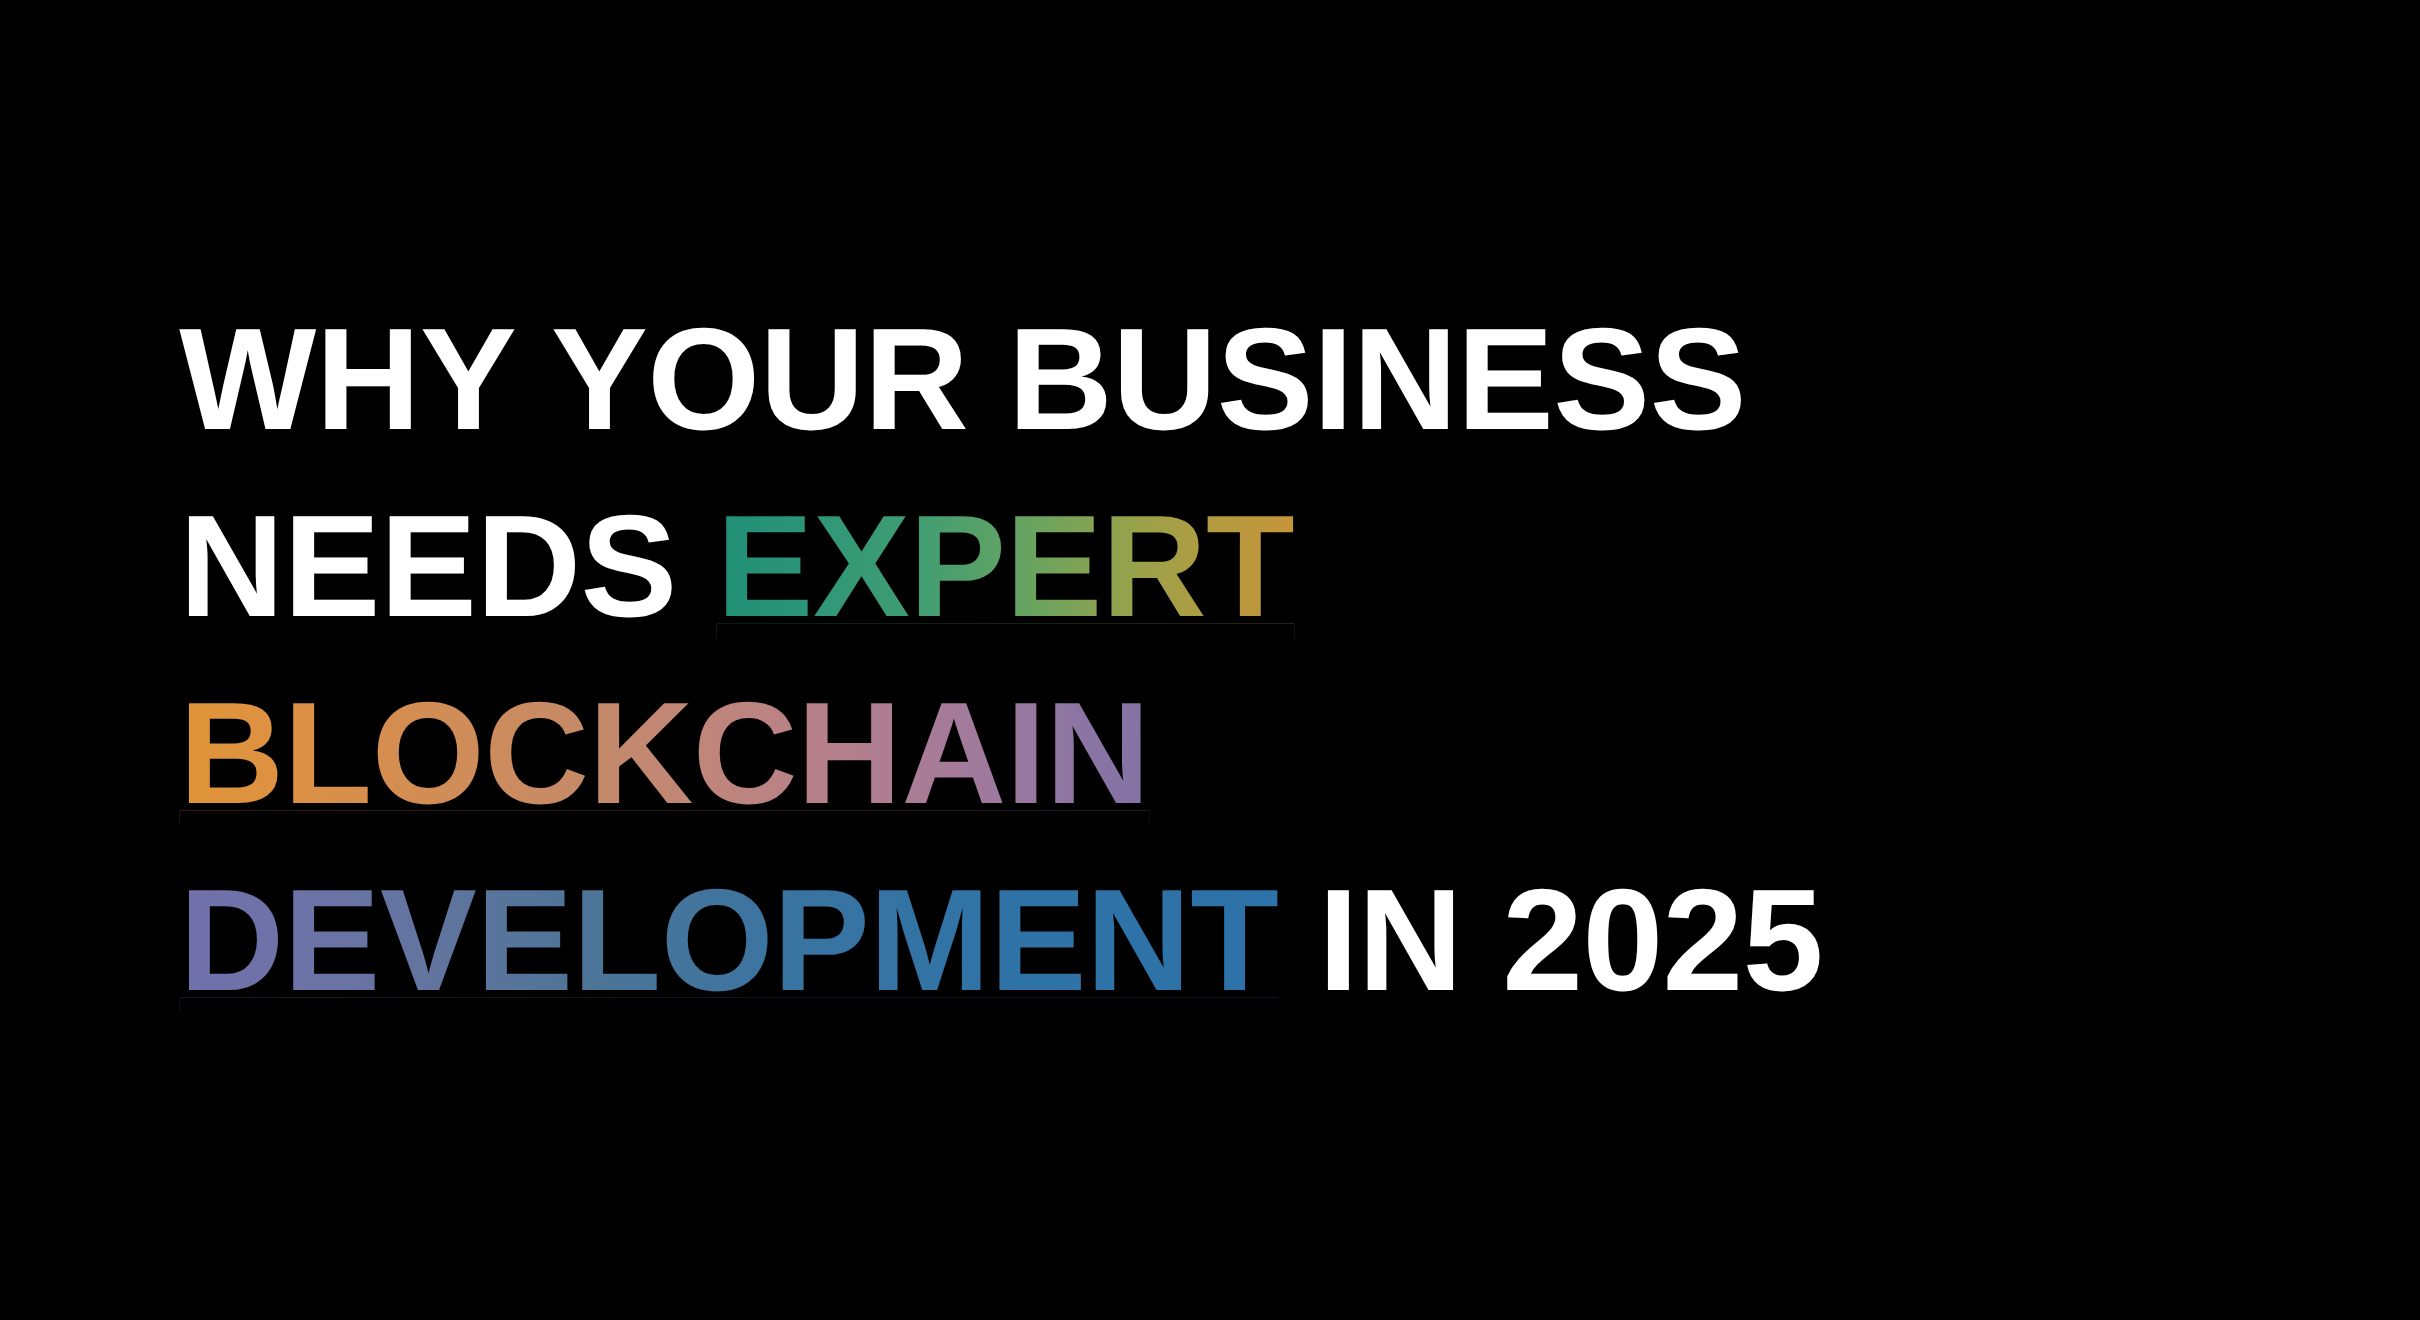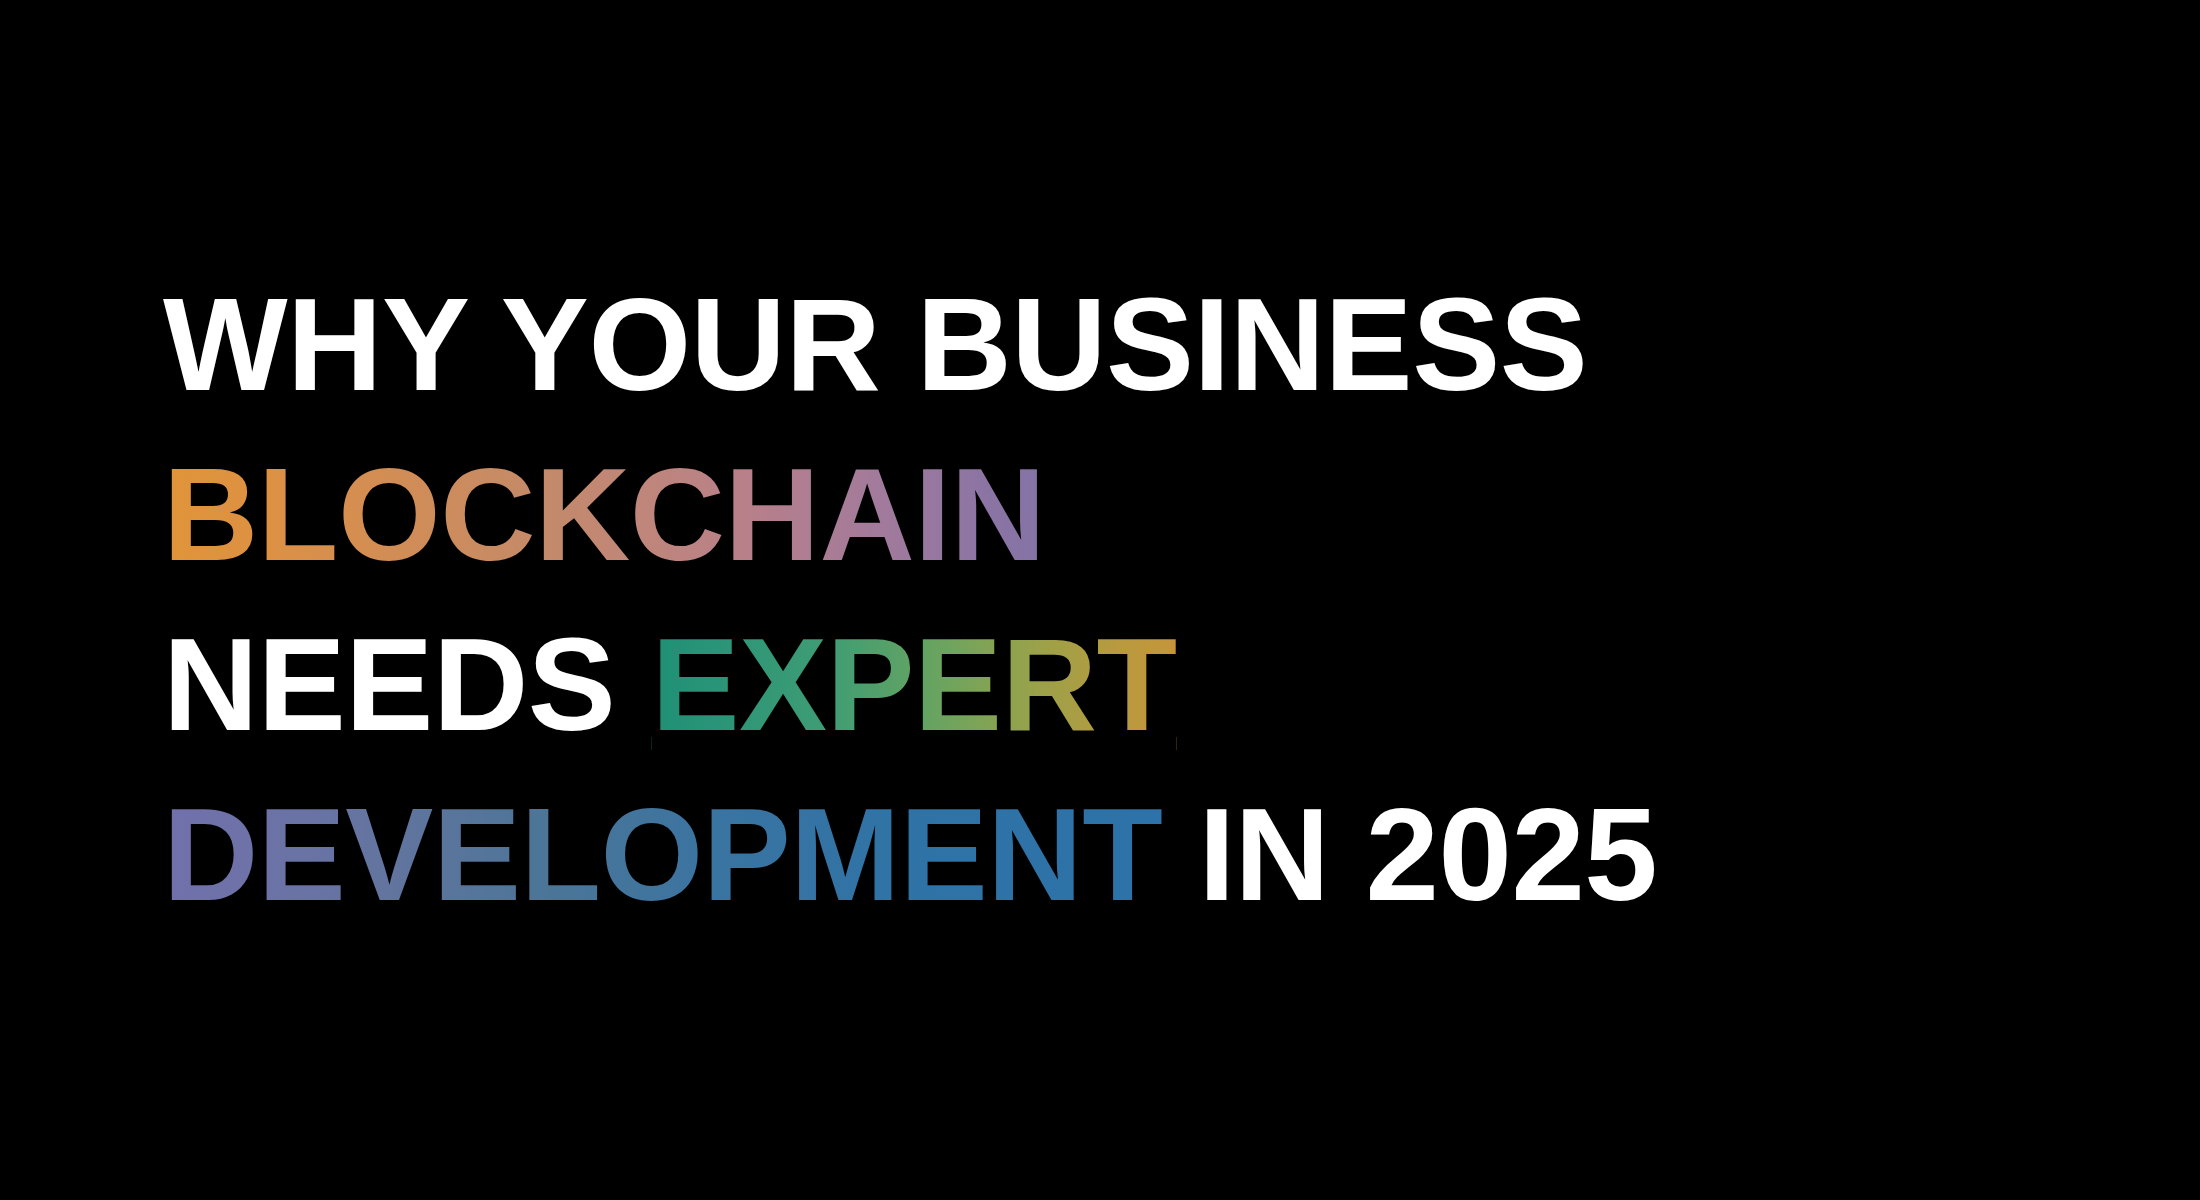--- a/index.html
+++ b/index.html
@@ -113,21 +113,21 @@
 </style>
 </head>
 <body>
 
 <div class="poster">
 
   <h1 class="headline">
 
     <span class="hl-line"><span class="seg seg-white">WHY YOUR BUSINESS</span></span>
 
+    <span class="hl-line"><span class="seg seg-white">NEEDS </span><span class="seg seg-grad grad-expert">EXPERT</span></span>
+
     <span class="hl-line"><span class="seg seg-grad grad-blockchain">BLOCKCHAIN</span></span>
-
-    <span class="hl-line"><span class="seg seg-white">NEEDS </span><span class="seg seg-grad grad-expert">EXPERT</span></span>
 
     <span class="hl-line"><span class="seg seg-grad grad-development">DEVELOPMENT</span><span class="seg seg-white"> IN 2025</span></span>
 
   </h1>
 
 </div>
 
 </body></html>

